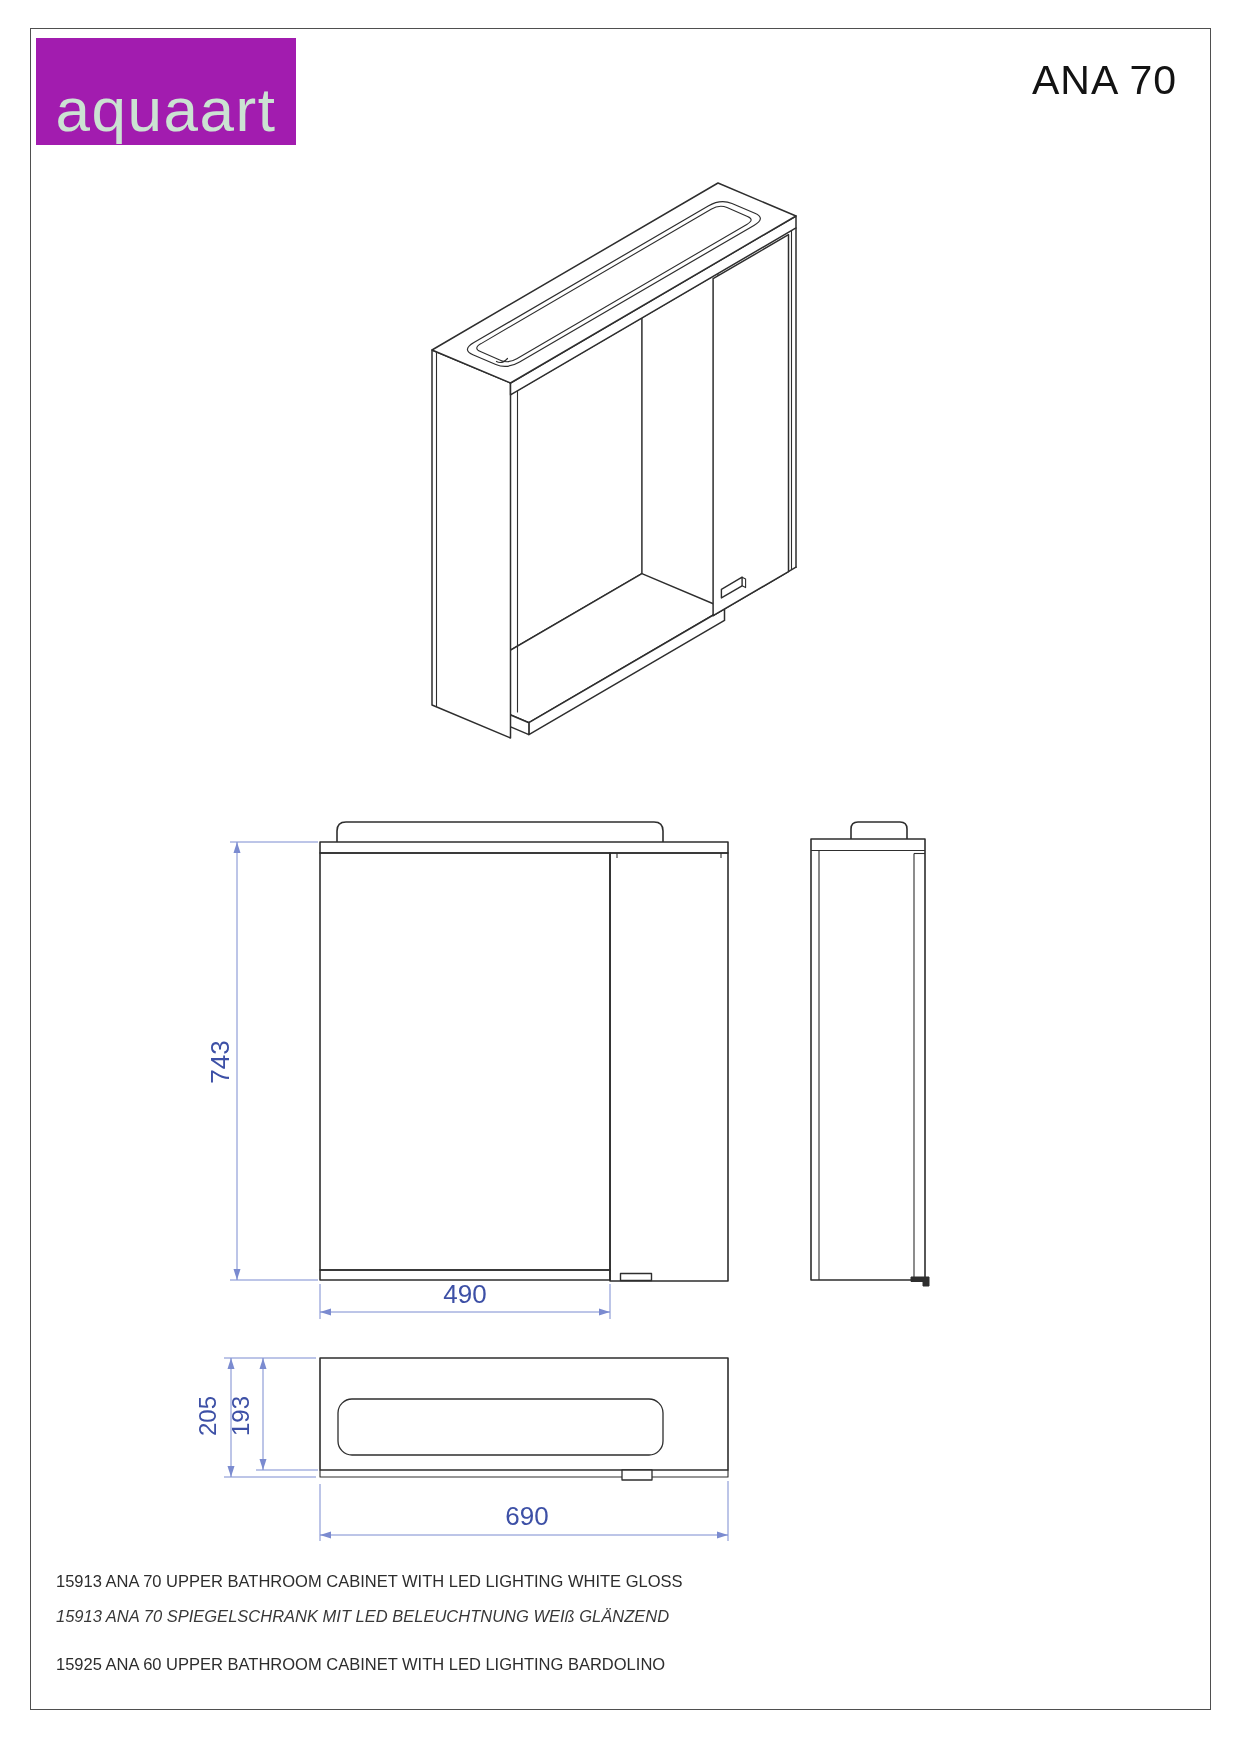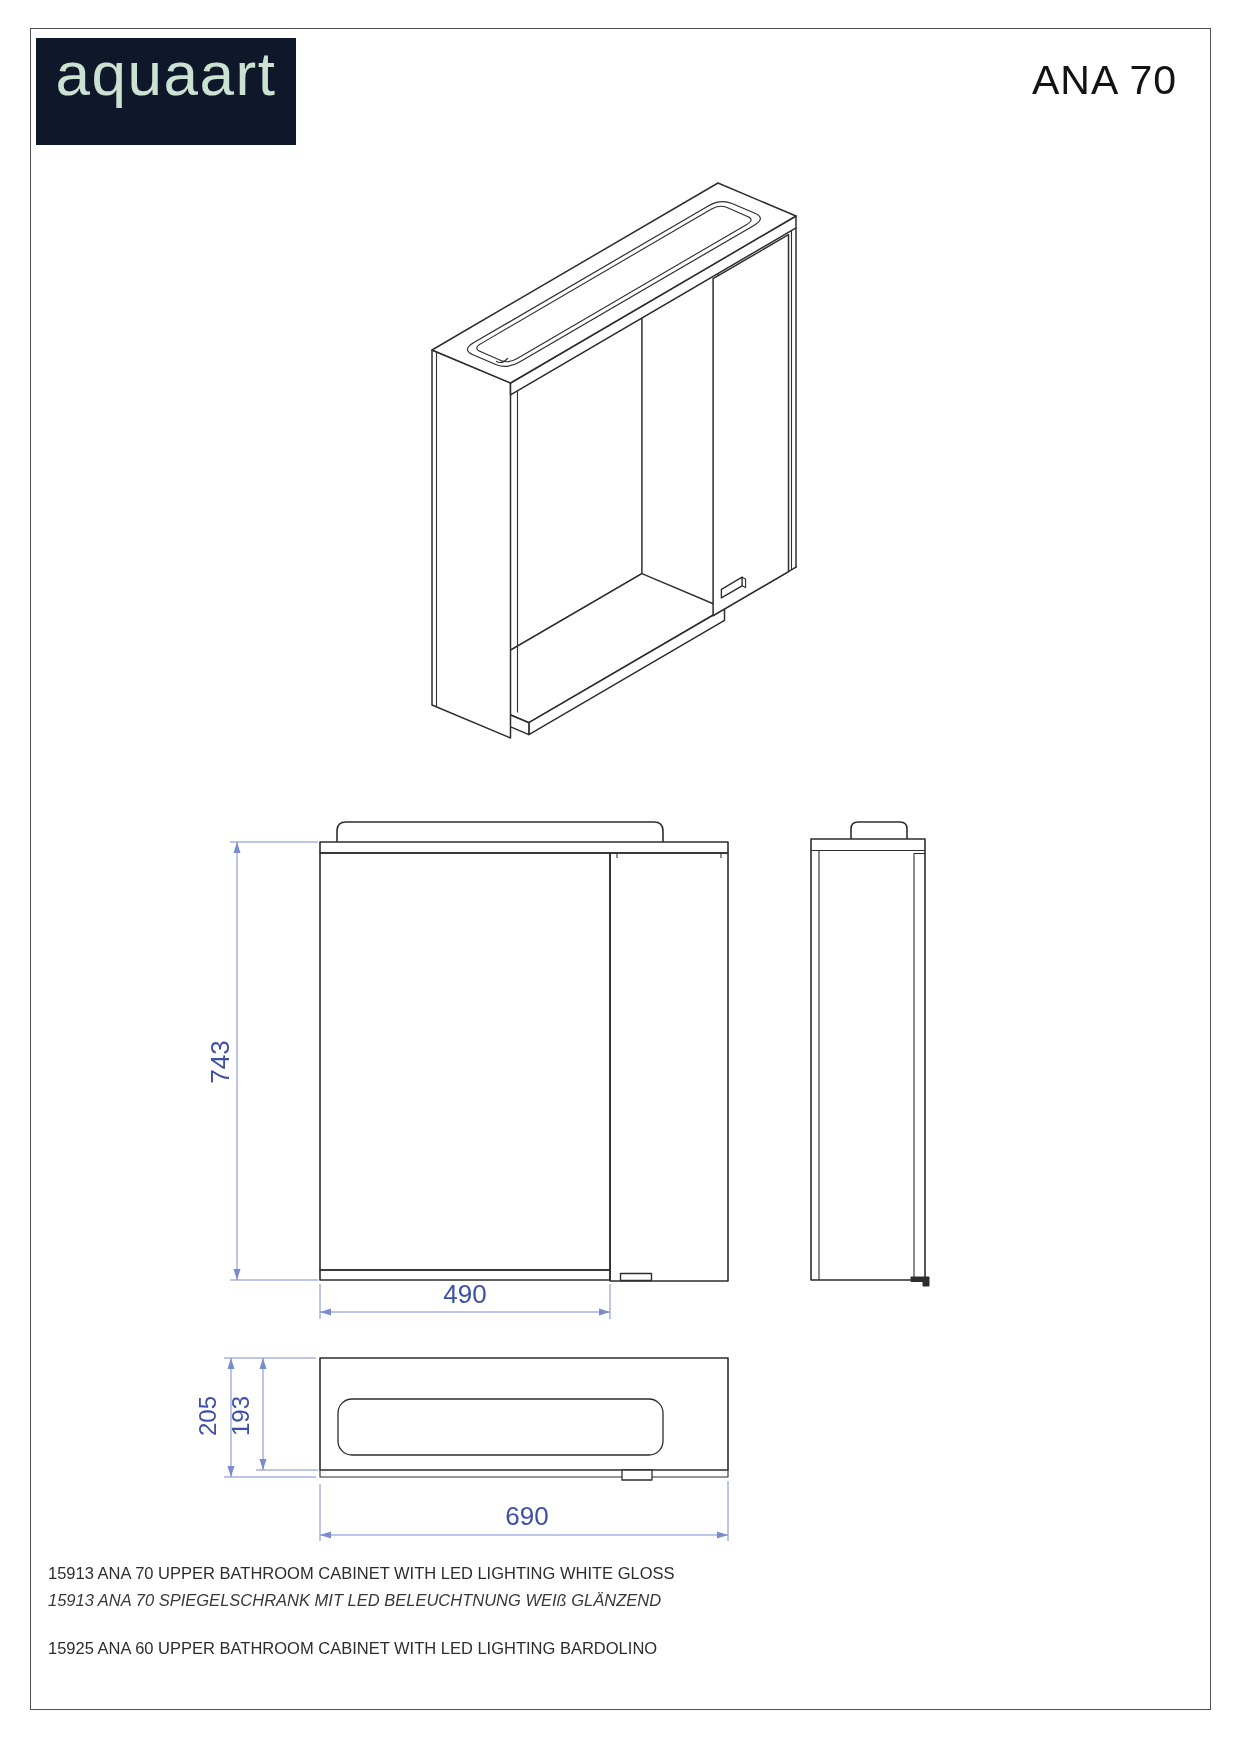--- a/index.html
+++ b/index.html
@@ -6,35 +6,35 @@
   body{
     width:1241px;height:1755px;position:relative;background:#ffffff;
     font-family:"Liberation Sans", sans-serif;overflow:hidden;
   }
   .frame{
     position:absolute;left:30px;top:28px;width:1181px;height:1682px;
     border:1px solid #4f4f4f;box-sizing:border-box;
   }
   .logo{
     position:absolute;left:36px;top:38px;width:260px;height:107px;
-    background:#0f172a;color:#cbe2d2;
-    display:flex;align-items:flex-start;justify-content:center;
+    background:#a21caf;color:#cbe2d2;
+    display:flex;align-items:flex-end;justify-content:center;
     font-size:62px;letter-spacing:1.5px;font-weight:400;
   }
   .model{
     position:absolute;top:57px;right:64px;
     font-size:41px;color:#131313;font-weight:400;letter-spacing:1px;
   }
   .drawing-svg{position:absolute;left:0;top:0;width:1241px;height:1755px;}
   .descriptions{
     position:absolute;left:44px;top:1558px;width:760px;
     font-size:16.5px;line-height:23px;color:#2d2d2d;
   }
   .desc-pair{margin:0 0 25px 0;}
-  .desc-pair p{margin:4px;}
+  .desc-pair p{margin:12px;}
   .desc-de{font-style:italic;color:#383838;}
 </style>
 </head>
 <body>
 
 <div class="frame"></div>
 
 <div class="logo">
   <span>aquaart</span>
 </div>

